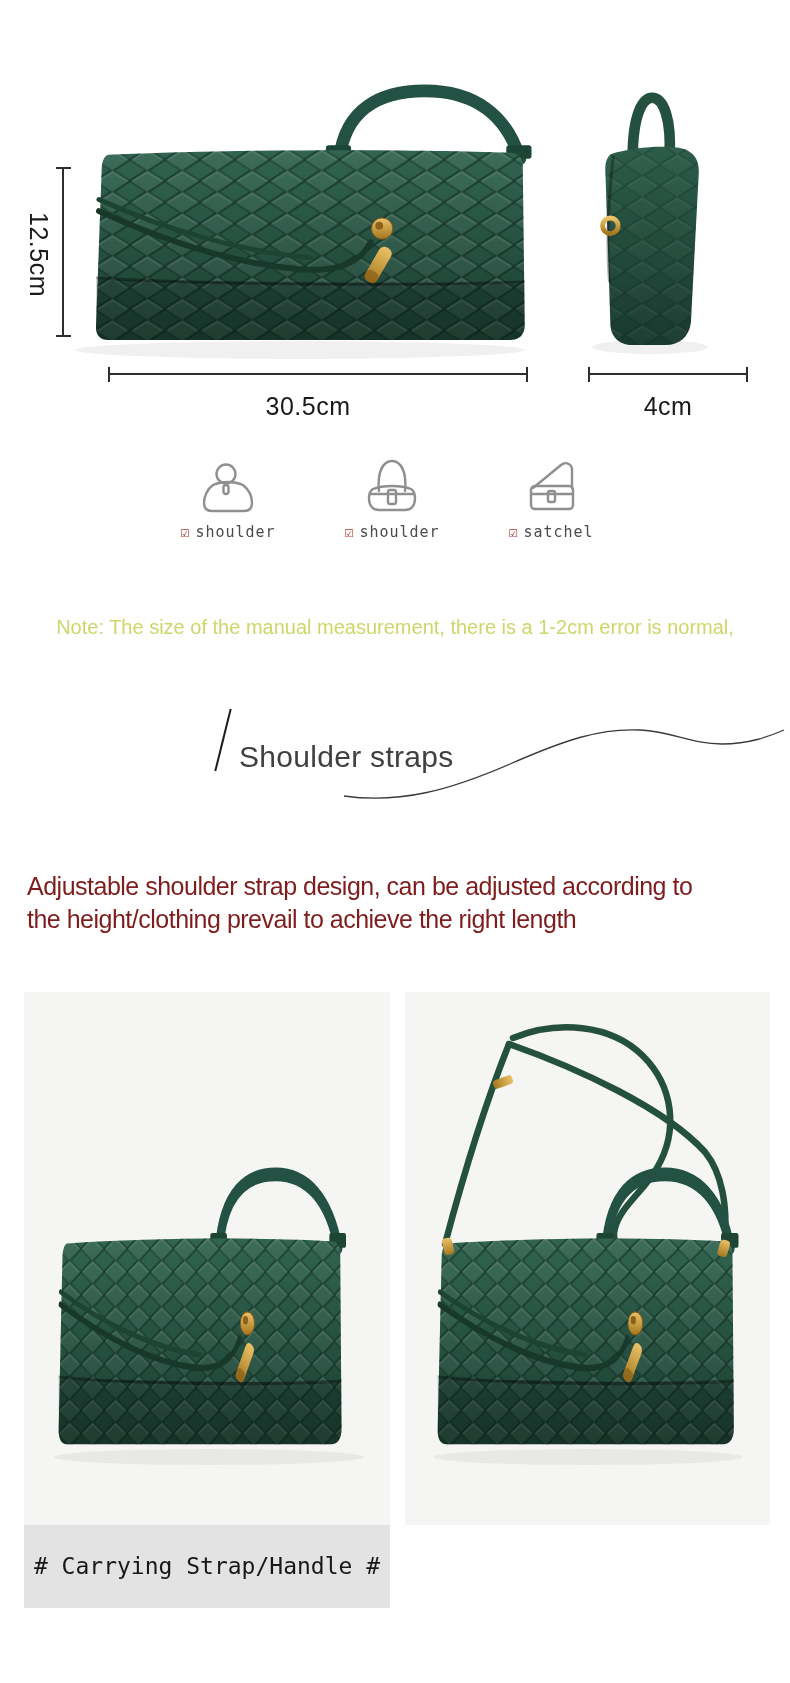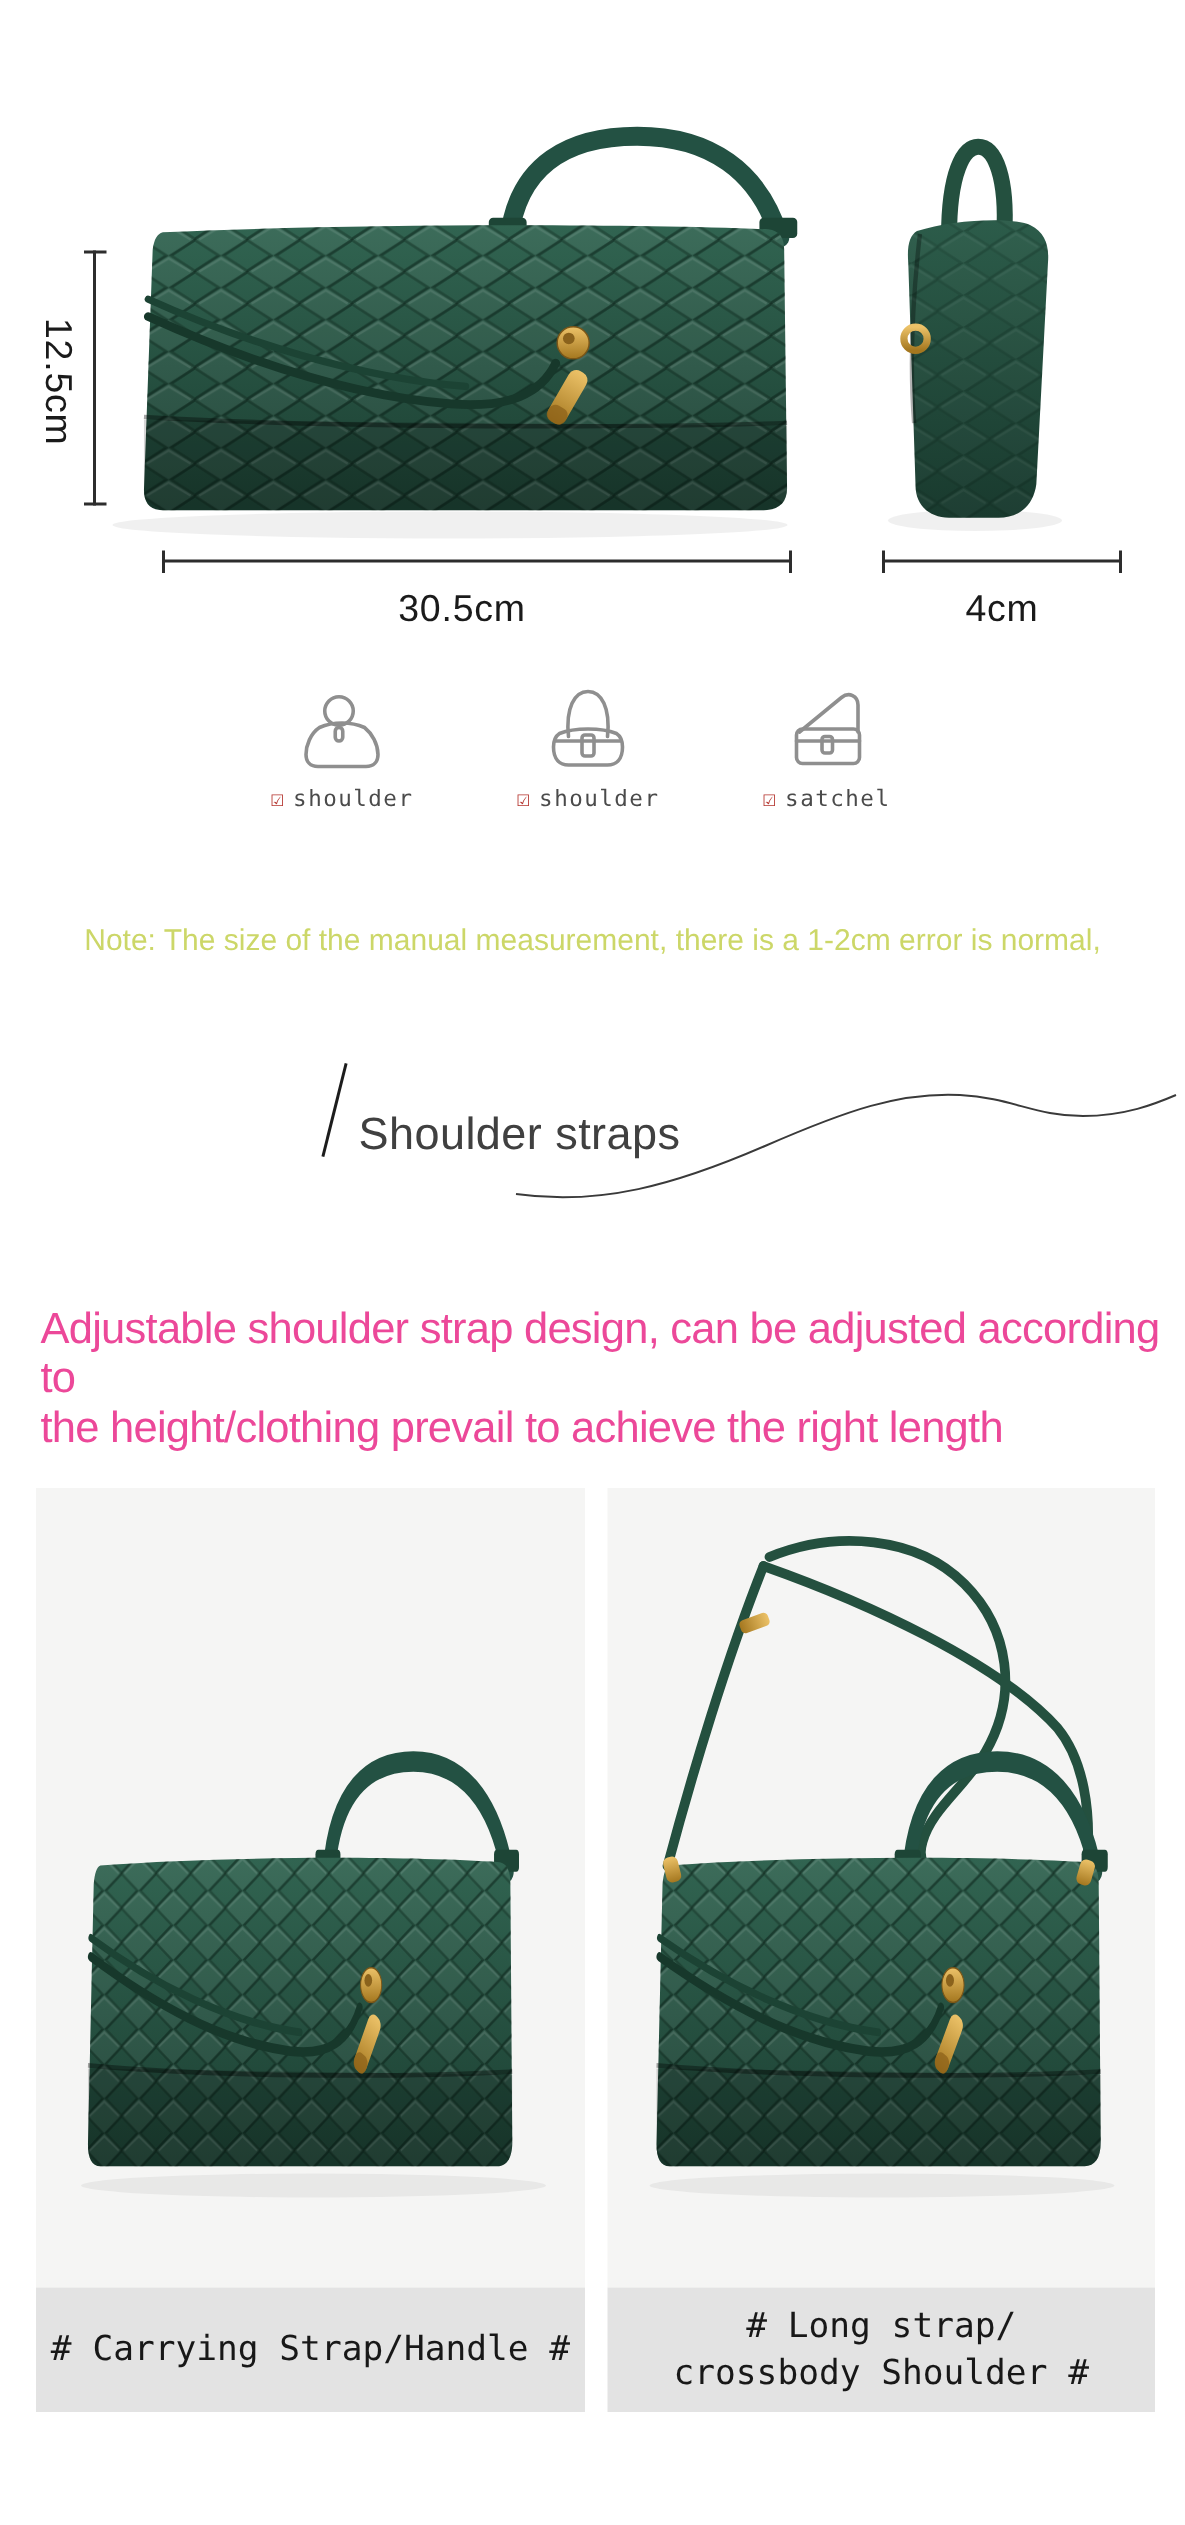--- a/index.html
+++ b/index.html
@@ -27,21 +27,21 @@
   
   .note{position:absolute;top:612px;left:0;width:790px;text-align:center;color:#ccd768;
         font-size:20px;line-height:30px;}
   .note-line{text-decoration-thickness:1.5px;text-underline-offset:5px;}
 
   
   .slash{position:absolute;left:222px;top:708px;width:2px;height:64px;background:#1c1c1c;transform:rotate(14deg);}
   .sec-title{position:absolute;left:239px;top:740px;font-size:30px;color:#404040;letter-spacing:.3px;}
 
   
-  .desc{position:absolute;left:27px;top:870px;font-size:29px;line-height:33px;color:#ec4899;letter-spacing:-.5px;}
+  .desc{position:absolute;left:27px;top:870px;font-size:25px;line-height:33px;color:#7f1d1d;letter-spacing:-.5px;}
 
   
   .g-item{position:absolute;top:992px;}
   .g-photo{background:#f5f5f4;}
   .g-caption{height:83px;background:#e3e3e3;display:flex;flex-direction:column;justify-content:center;
              align-items:center;font-family:"DejaVu Sans Mono",monospace;font-size:23px;line-height:31px;color:#181818;}
   svg{display:block;}
 </style>
 </head>
 <body>
@@ -187,19 +187,15 @@
         </g>
         <use href="#bagFront" transform="translate(32,176) scale(0.67,1.05)"></use>
         <g transform="translate(42,250) rotate(-14)">
           <rect x="-5" y="-4" width="10" height="17" rx="4" fill="url(#goldGrad)"></rect>
         </g>
         <g transform="translate(320,252) rotate(16)">
           <rect x="-5" y="-4" width="10" height="17" rx="4" fill="url(#goldGrad)"></rect>
         </g>
       </svg>
     </div>
-    <div class="g-caption">
-      <div># Long strap/</div>
-      <div>crossbody Shoulder #</div>
-    </div>
   </div>
 
 </div>
 
 </body></html>

